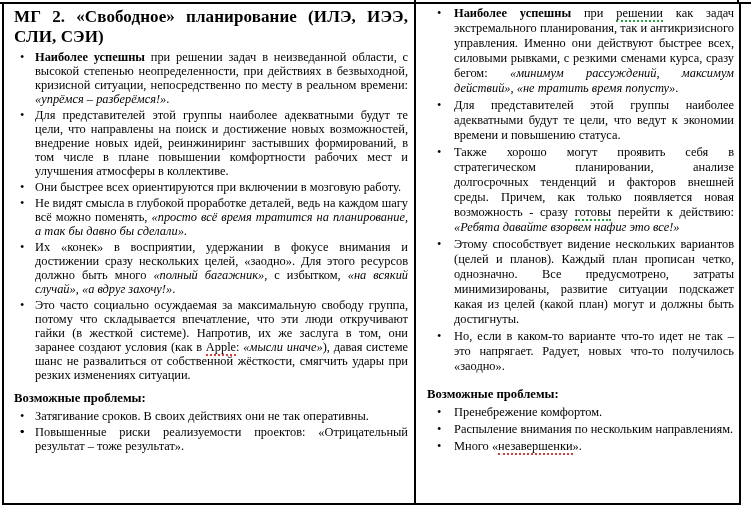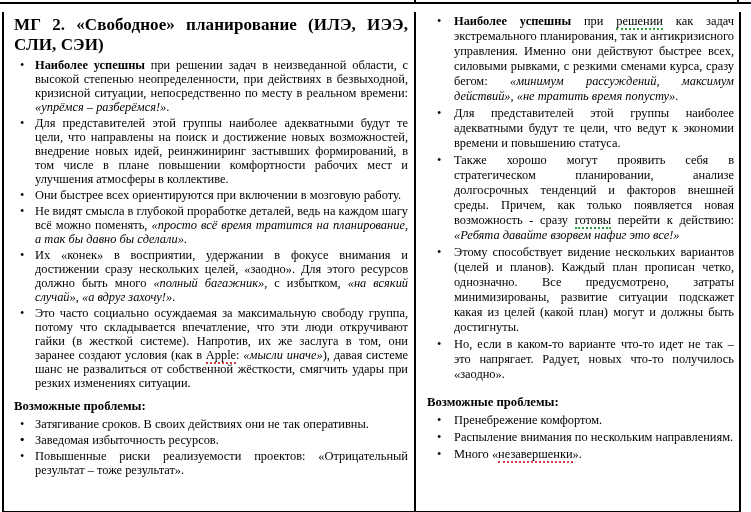--- a/index.html
+++ b/index.html
@@ -6,21 +6,21 @@
   body{
     width:751px;height:512px;background:#ffffff;color:#000;
     font-family:"Liberation Serif","DejaVu Serif",serif;
     -webkit-font-smoothing:antialiased;
   }
   .page{position:relative;width:751px;height:512px;overflow:hidden;background:#ffffff;}
   .top-rule{position:absolute;left:0;top:2px;width:751px;height:2px;background:#000;}
   .divider-stub{position:absolute;left:414px;top:0;width:2px;height:4px;background:#000;}
   .rightedge-stub{position:absolute;left:737px;top:0;width:2px;height:4px;background:#000;}
   .doc-table{
-    position:absolute;left:2px;top:12px;width:739px;height:501px;
+    position:absolute;left:2px;top:4px;width:739px;height:501px;
     display:flex;box-sizing:border-box;background:#fff;
     border-left:2px solid #000;border-right:2px solid #000;border-bottom:2px solid #000;
   }
   .cell{box-sizing:border-box;overflow:hidden;}
   #col-0{width:412px;border-right:2px solid #000;padding:2px 6px 2px 10px;}
   #col-1{flex:1;padding:2px 5px 2px 11px;}
   .cell-title{
     font-weight:bold;font-size:17px;line-height:20px;
     text-align:justify;margin:1px 0 3px 0;letter-spacing:0.1px;
   }
@@ -51,21 +51,21 @@
         <div class="cell-title">МГ 2. «Свободное» планирование (ИЛЭ, ИЭЭ, СЛИ, СЭИ)</div>
         <div class="para"><span class="marker">•</span><span class="ptext"><span class="seg bold">Наиболее успешны</span><span class="seg"> при решении задач в неизведанной области, с высокой степенью неопределенности, при действиях в безвыходной, кризисной ситуации, непосредственно по месту в реальном времени: </span><span class="seg ital">«упрёмся – разберёмся!»</span><span class="seg">.</span></span></div>
         <div class="para"><span class="marker">•</span><span class="ptext"><span class="seg">Для представителей этой группы наиболее адекватными будут те цели, что направлены на поиск и достижение новых возможностей, внедрение новых идей, реинжиниринг застывших формирований, в том числе в плане повышении комфортности рабочих мест и улучшения атмосферы в коллективе.</span></span></div>
         <div class="para"><span class="marker">•</span><span class="ptext"><span class="seg">Они быстрее всех ориентируются при включении в мозговую работу.</span></span></div>
         <div class="para"><span class="marker">•</span><span class="ptext"><span class="seg">Не видят смысла в глубокой проработке деталей, ведь на каждом шагу всё можно поменять, </span><span class="seg ital">«просто всё время тратится на планирование, а так бы давно бы сделали»</span><span class="seg">.</span></span></div>
         <div class="para"><span class="marker">•</span><span class="ptext"><span class="seg">Их «конек» в восприятии, удержании в фокусе внимания и достижении сразу нескольких целей, «заодно». Для этого ресурсов должно быть много </span><span class="seg ital">«полный багажник»</span><span class="seg">, с избытком, </span><span class="seg ital">«на всякий случай»</span><span class="seg">, </span><span class="seg ital">«а вдруг захочу!»</span><span class="seg">.</span></span></div>
         <div class="para"><span class="marker">•</span><span class="ptext"><span class="seg">Это часто социально осуждаемая за максимальную свободу группа, потому что складывается впечатление, что эти люди откручивают гайки (в жесткой системе). Напротив, их же заслуга в том, они заранее создают условия (как в </span><span class="seg sq-red">Apple</span><span class="seg">: </span><span class="seg ital">«мысли иначе»</span><span class="seg">), давая системе шанс не развалиться от собственной жёсткости, смягчить удары при резких изменениях ситуации.</span></span></div>
         <div class="problems-title">Возможные проблемы:</div>
         <div class="para"><span class="marker">•</span><span class="ptext"><span class="seg">Затягивание сроков. В своих действиях они не так оперативны.</span></span></div>
         <div class="para"><span class="marker">•</span></div>
-        <div class="para"><span class="marker">•</span><span class="ptext"><span class="seg">Заведомая избыточность ресурсов.</span></span></div>
+        <div class="para"><span class="marker">•</span></div>
         <div class="para"><span class="marker">•</span><span class="ptext"><span class="seg">Повышенные риски реализуемости проектов: «Отрицательный результат – тоже результат».</span></span></div>
       </div>
     <div class="cell" id="col-1">
         <div class="para"><span class="marker">•</span><span class="ptext"><span class="seg bold">Наиболее успешны</span><span class="seg"> при </span><span class="seg sq-green">решении</span><span class="seg"> как задач экстремального планирования, так и антикризисного управления. Именно они действуют быстрее всех, силовыми рывками, с резкими сменами курса, сразу бегом: </span><span class="seg ital">«минимум рассуждений, максимум действий»</span><span class="seg">, </span><span class="seg ital">«не тратить время попусту»</span><span class="seg">.</span></span></div>
         <div class="para"><span class="marker">•</span><span class="ptext"><span class="seg">Для представителей этой группы наиболее адекватными будут те цели, что ведут к экономии времени и повышению статуса.</span></span></div>
         <div class="para"><span class="marker">•</span><span class="ptext"><span class="seg">Также хорошо могут проявить себя в стратегическом планировании, анализе долгосрочных тенденций и факторов внешней среды. Причем, как только появляется новая возможность - сразу </span><span class="seg sq-green">готовы</span><span class="seg"> перейти к действию: </span><span class="seg ital">«Ребята давайте взорвем нафиг это все!»</span></span></div>
         <div class="para"><span class="marker">•</span><span class="ptext"><span class="seg">Этому способствует видение нескольких вариантов (целей и планов). Каждый план прописан четко, однозначно. Все предусмотрено, затраты минимизированы, развитие ситуации подскажет какая из целей (какой план) могут и должны быть достигнуты.</span></span></div>
         <div class="para"><span class="marker">•</span><span class="ptext"><span class="seg">Но, если в каком-то варианте что-то идет не так – это напрягает. Радует, новых что-то получилось «заодно».</span></span></div>
         <div class="problems-title">Возможные проблемы:</div>
         <div class="para"><span class="marker">•</span><span class="ptext"><span class="seg">Пренебрежение комфортом.</span></span></div>

